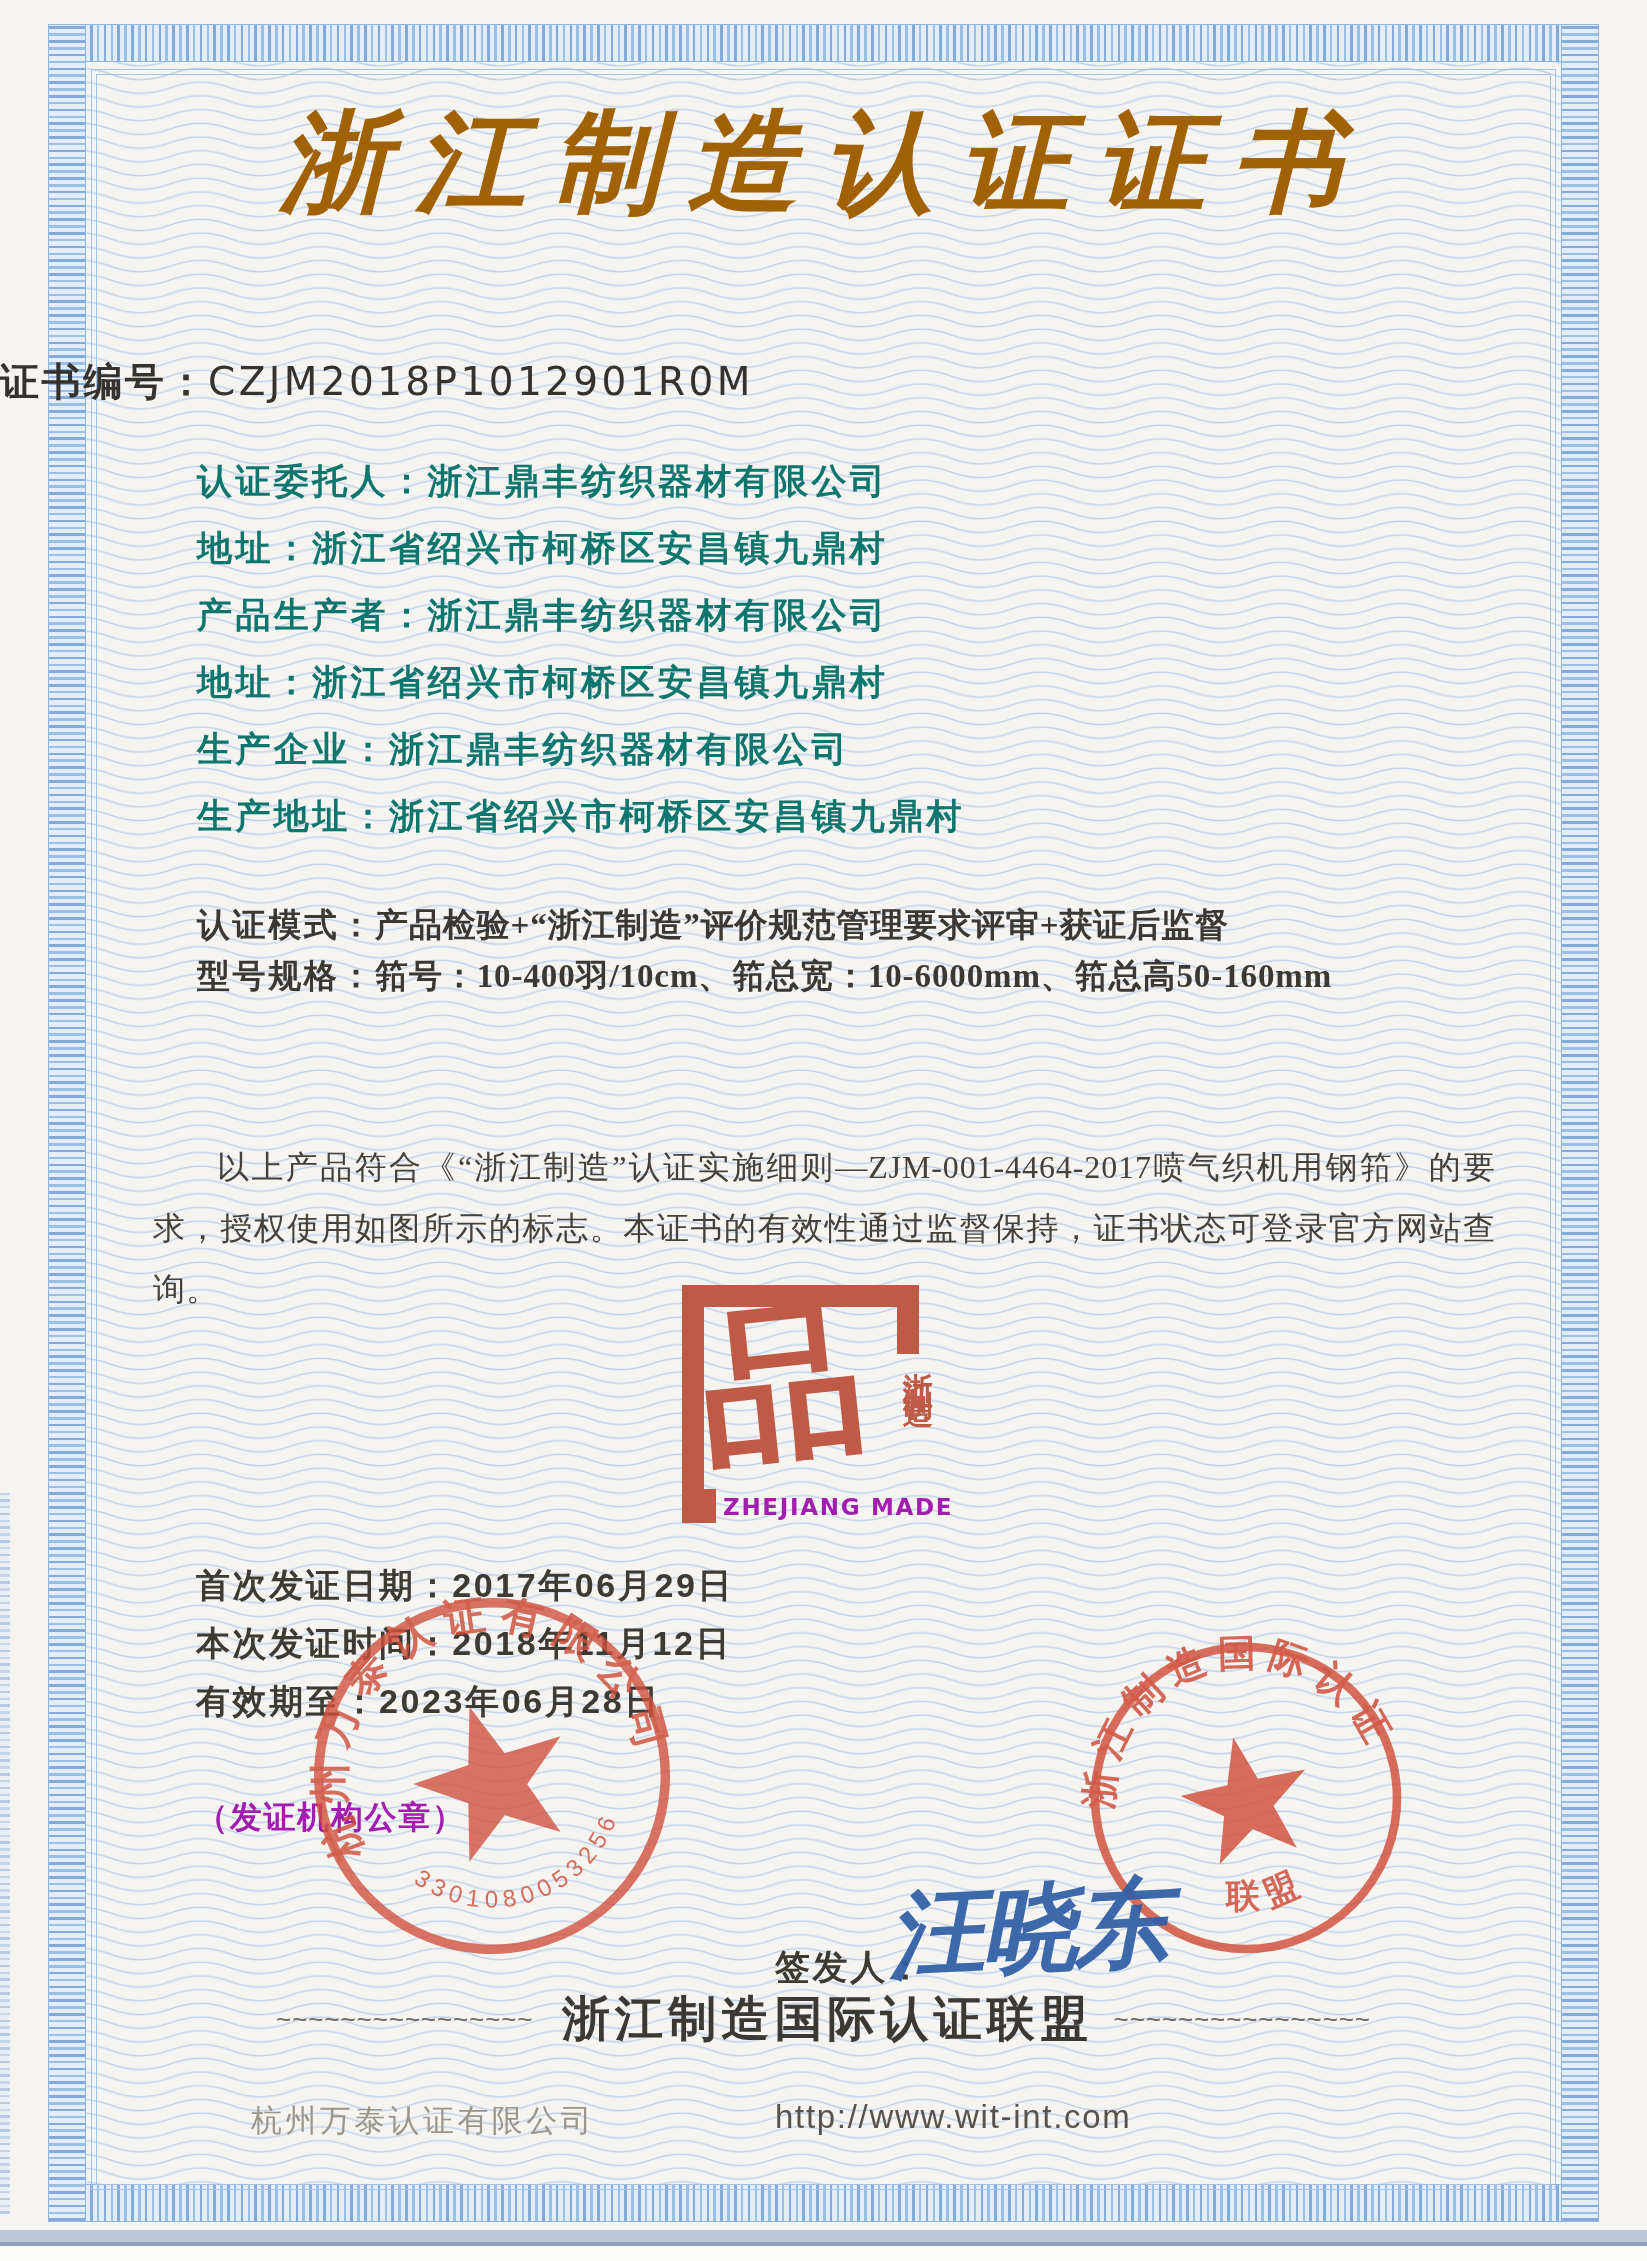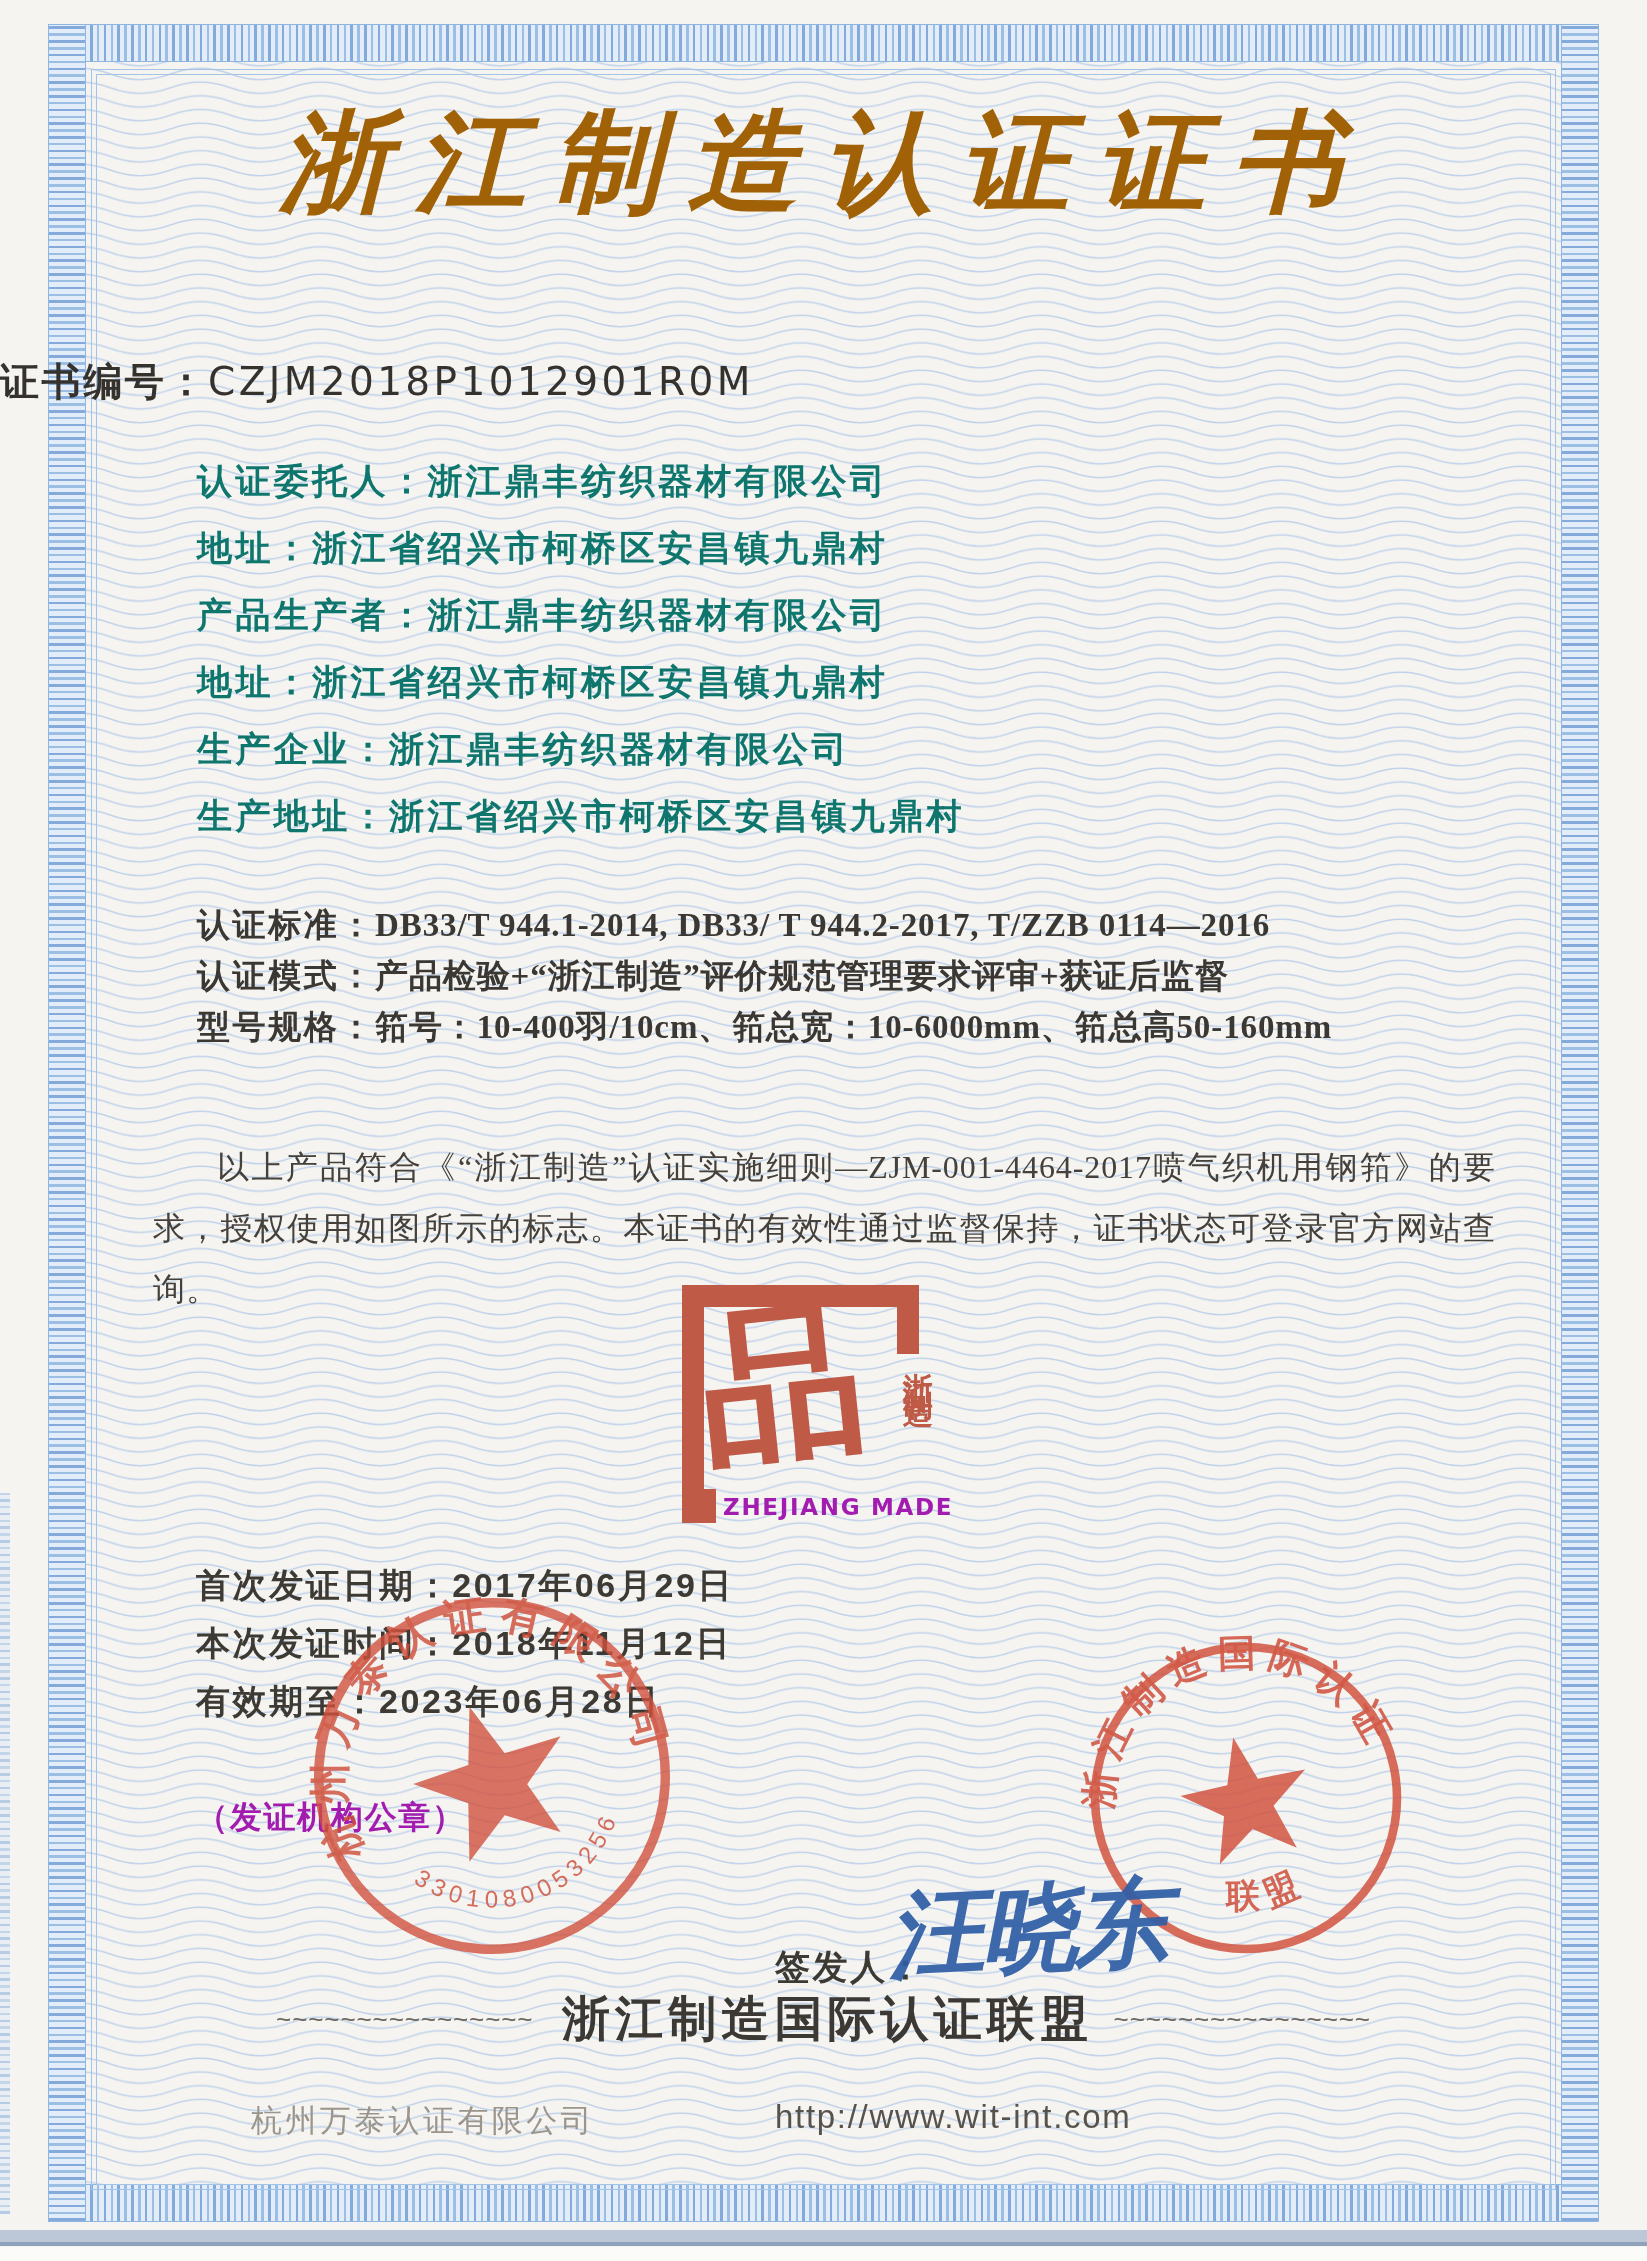--- a/index.html
+++ b/index.html
@@ -104,21 +104,20 @@
 <div class="info-block">
   <div class="info-row"><span>认证委托人：</span><span>浙江鼎丰纺织器材有限公司</span></div>
   <div class="info-row"><span>地址：</span><span>浙江省绍兴市柯桥区安昌镇九鼎村</span></div>
   <div class="info-row"><span>产品生产者：</span><span>浙江鼎丰纺织器材有限公司</span></div>
   <div class="info-row"><span>地址：</span><span>浙江省绍兴市柯桥区安昌镇九鼎村</span></div>
   <div class="info-row"><span>生产企业：</span><span>浙江鼎丰纺织器材有限公司</span></div>
   <div class="info-row"><span>生产地址：</span><span>浙江省绍兴市柯桥区安昌镇九鼎村</span></div>
 </div>
 
 <div class="spec-block">
-  <div class="spec-row"><span class="lbl">认证标准：</span><span class="val">DB33/T 944.1-2014, DB33/ T 944.2-2017, T/ZZB 0114—2016</span></div>
   <div class="spec-row"><span class="lbl">认证模式：</span><span class="val">产品检验+“浙江制造”评价规范管理要求评审+获证后监督</span></div>
   <div class="spec-row"><span class="lbl">型号规格：</span><span class="val">筘号：10-400羽/10cm、筘总宽：10-6000mm、筘总高50-160mm</span></div>
 </div>
 
 <div class="statement">以上产品符合《“浙江制造”认证实施细则—ZJM-001-4464-2017喷气织机用钢筘》的要求，授权使用如图所示的标志。本证书的有效性通过监督保持，证书状态可登录官方网站查询。</div>
 
 <div class="logo">
   <div class="bar bar-top"></div>
   <div class="bar bar-stub"></div>
   <div class="bar bar-left"></div>

